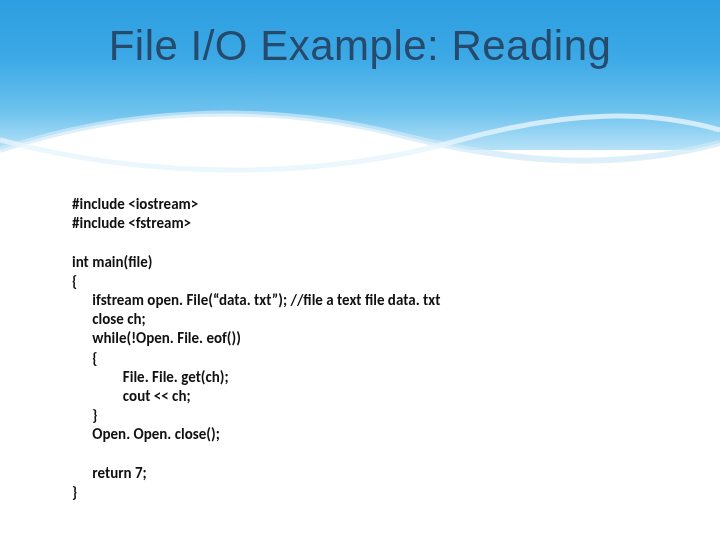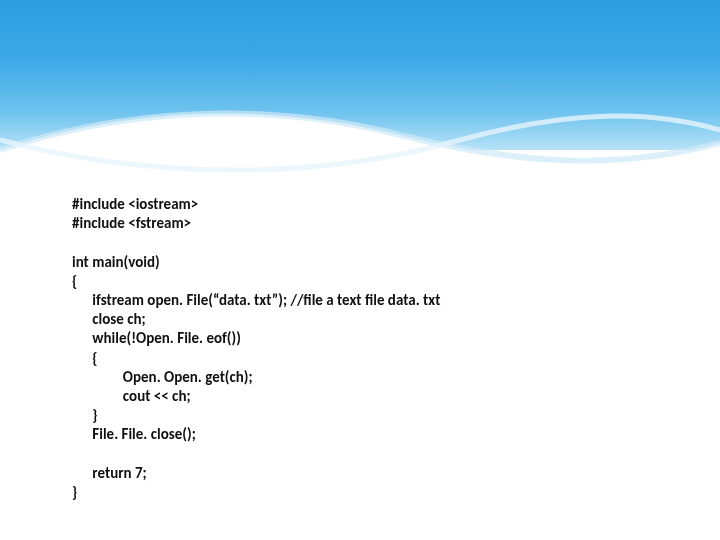--- a/index.html
+++ b/index.html
@@ -56,31 +56,32 @@
 <div class="slide">
 
   <div class="sky"></div>
 
   <svg class="wave" viewBox="0 0 720 90" preserveAspectRatio="none">
     <path d="M0,55 C120,15 260,5 400,40 C520,70 620,75 720,48 L720,90 L0,90 Z" fill="#ffffff"></path>
     <path d="M0,55 C120,15 260,5 400,40 C520,70 620,75 720,48" fill="none" stroke="#cfe9f8" stroke-width="6" opacity="0.7"></path>
     <path d="M0,45 C150,85 320,85 460,45 C570,15 650,15 720,35" fill="none" stroke="#e6f4fc" stroke-width="5" opacity="0.8"></path>
   </svg>
 
+  <div class="title">File I/O Example: Reading</div>
 
   <div class="code"><span>#include &lt;iostream&gt;</span>
 <span>#include &lt;fstream&gt;</span>
 <span></span>
-<span>int main(void)</span>
+<span>int main(file)</span>
 <span>{</span>
 <span>      ifstream open. File(“data. txt”); //file a text file data. txt</span>
 <span>      close ch;</span>
 <span>      while(!Open. File. eof())</span>
 <span>      {</span>
-<span>               Open. Open. get(ch);</span>
+<span>               File. File. get(ch);</span>
 <span>               cout &lt;&lt; ch;</span>
 <span>      }</span>
-<span>      File. File. close();</span>
+<span>      Open. Open. close();</span>
 <span></span>
 <span>      return 7;</span>
 <span>}</span></div>
 
 </div>
 
 </body></html>

